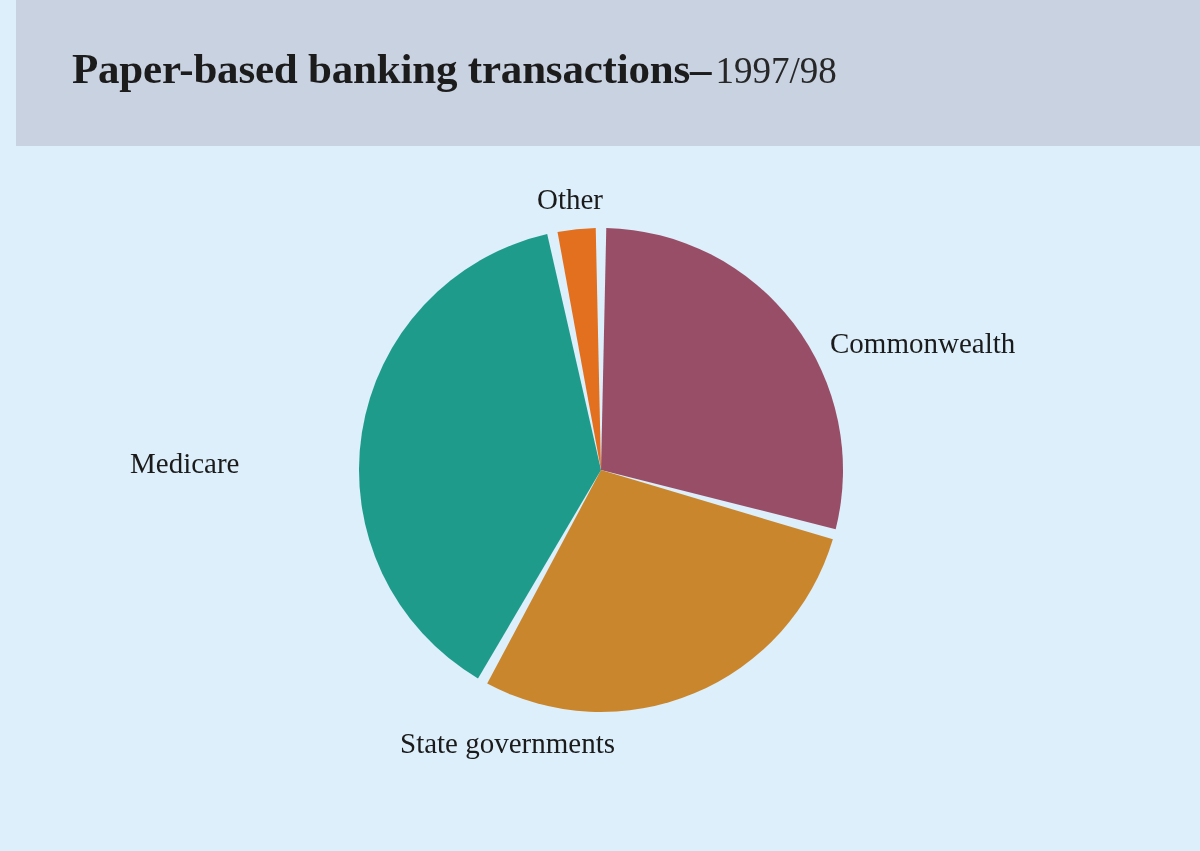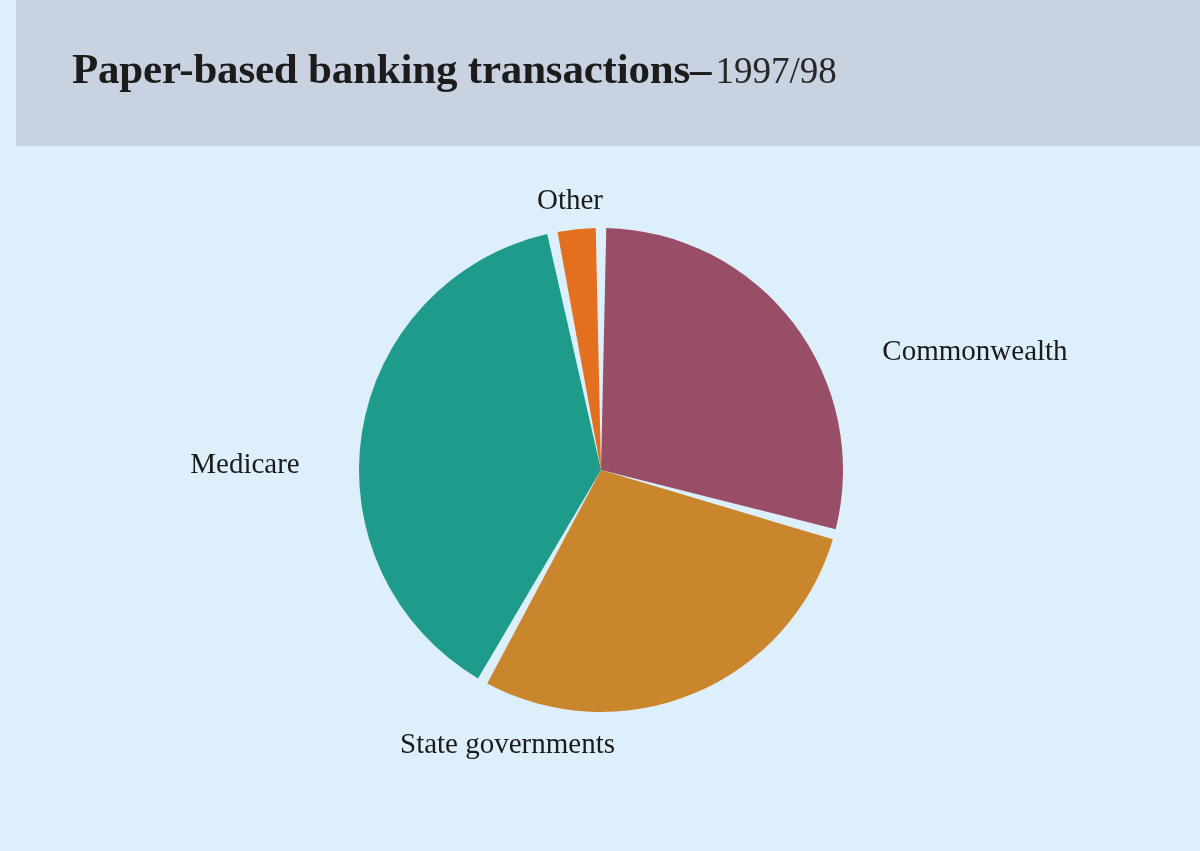--- a/index.html
+++ b/index.html
@@ -94,32 +94,31 @@
   #label-other {
     left: 450px;
     top: 36px;
     width: 240px;
     text-align: center;
   }
   #label-commonwealth {
     left: 830px;
     top: 180px;
     width: 290px;
-    text-align: center;
+    text-align: left;
     white-space: normal;
-    margin-top: 7px;
   }
   #label-commonwealth .lbl-line {
     display: block;
   }
   #label-medicare {
     left: 130px;
     top: 300px;
     width: 230px;
-    text-align: center;
+    text-align: left;
   }
   #label-state {
     left: 400px;
     top: 580px;
     width: 400px;
     text-align: left;
   }
 </style>
 </head>
 <body>

